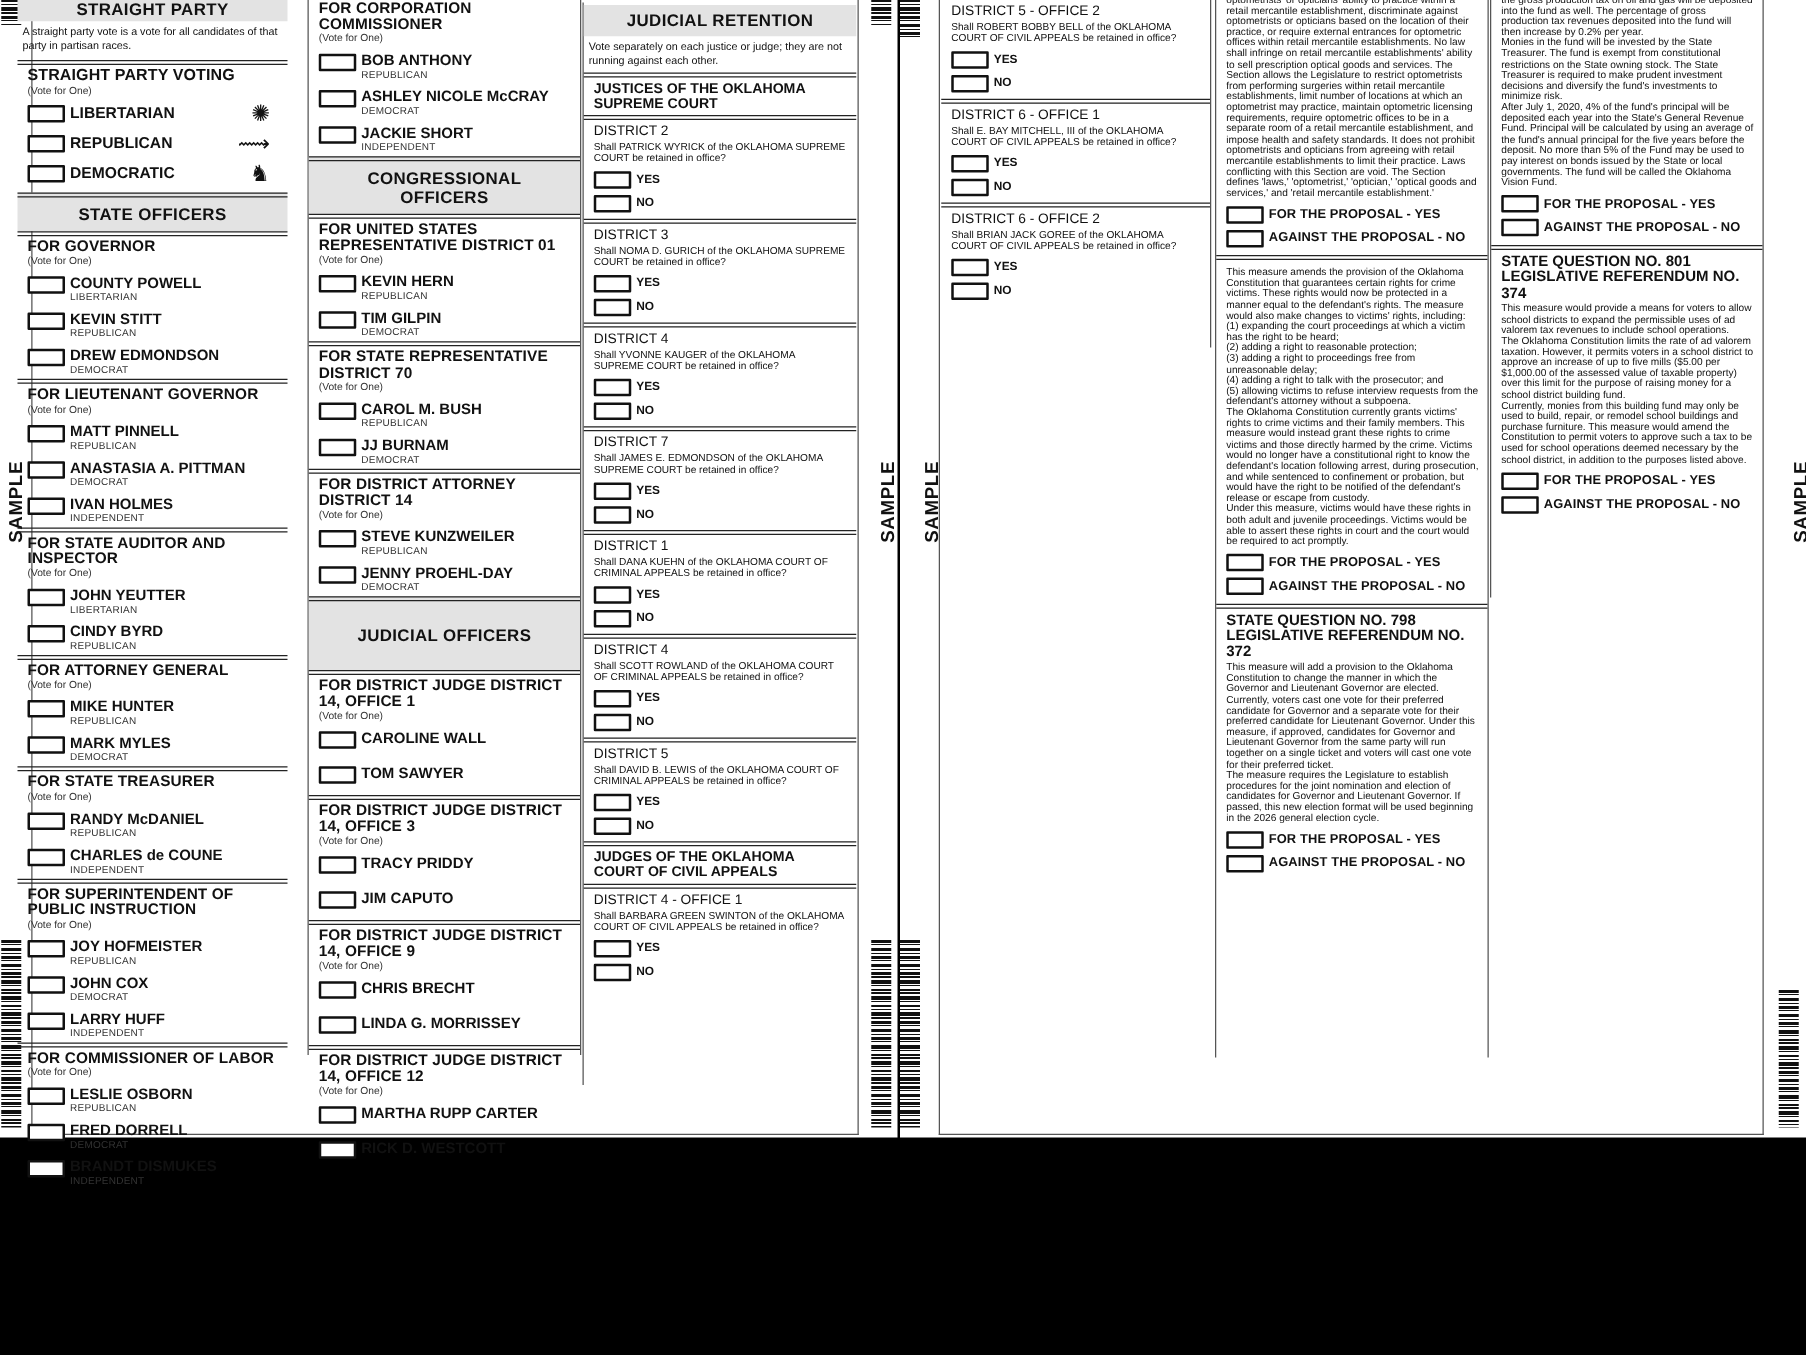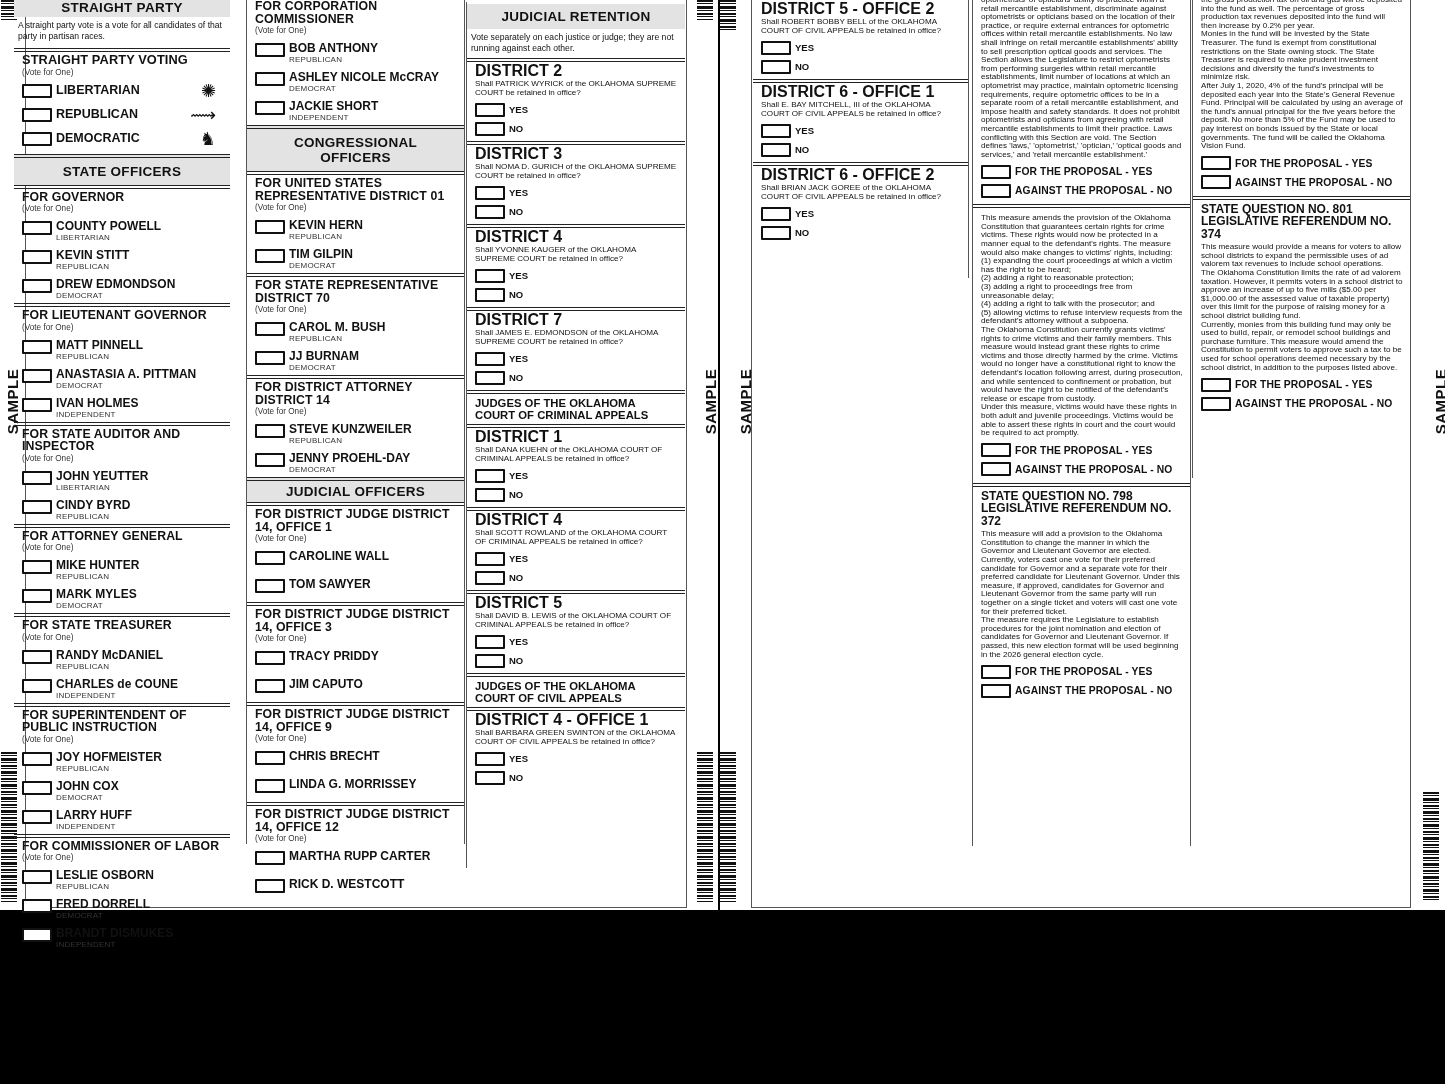--- a/index.html
+++ b/index.html
@@ -17,21 +17,21 @@
   .race { border-top:3px double #222; border-top-width:4px; padding:2px 6px 3px 8px; }
   .race-title { font-weight:bold; font-size:12.3px; line-height:12.5px; letter-spacing:0.1px; }
   .vfo { font-size:8.2px; color:#333; margin:1px 0 2px; }
   .cand { display:flex; align-items:flex-start; margin-top:7px; min-height:21px; }
   .box { width:26px; height:10px; border:2.5px solid #111; border-radius:1px; flex:none; margin-right:4px; margin-top:1px; background:#fff; }
   .cname { font-weight:bold; font-size:12px; line-height:13px; }
   .cparty { font-size:8px; line-height:9px; color:#333; letter-spacing:0.2px; }
   .note { font-size:8.6px; line-height:11px; padding:3px 4px 5px; }
   .ret-group { border-top:4px double #222; font-weight:bold; font-size:11.3px; line-height:12px; padding:3px 8px; }
   .ret { border-top:4px double #222; padding:2px 8px 3px 8px; }
-  .ret-title { font-weight:bold; font-size:16px; line-height:14px; }
+  .ret-title { font-weight:normal; font-size:11px; line-height:14px; }
   .ret-q { font-size:8.1px; line-height:9px; margin:1px 0 3px; }
   .yn { display:flex; align-items:center; height:19px; font-weight:bold; font-size:9.5px; }
   .yn .box { margin-top:0; }
   .sq { border-top:4px double #222; padding:3px 7px 4px 8px; }
   .sq-title { font-weight:bold; font-size:12px; line-height:12.5px; }
   .sq-text { font-size:8.1px; line-height:8.6px; margin:3px 0 3px; white-space:pre-line; }
   .prop { display:flex; align-items:center; height:19px; font-weight:bold; font-size:10.3px; letter-spacing:0.1px; }
   .prop .box { margin-top:0; }
   .emblem { position:absolute; right:8px; font-size:18px; line-height:18px; }
   .party-row { position:relative; display:flex; align-items:center; height:24px; }
@@ -311,21 +311,21 @@
           </div>
           <div class="cand">
       <span class="box"></span>
       <span>
               <div class="cname">JENNY PROEHL-DAY</div>
               <div class="cparty">DEMOCRAT</div>
             </span>
           </div>
         </div>
       </div>
-    <div class="sect-head" style="border-top:4px double #222;padding:3px 4px">JUDICIAL OFFICERS</div>
+    <div class="sect-head" style="border-top:4px double #222;padding:20px 4px">JUDICIAL OFFICERS</div>
     <div id="col2-d">
         <div class="race">
     <div class="race-title">FOR DISTRICT JUDGE DISTRICT 14, OFFICE 1</div>
     <div class="vfo">(Vote for One)</div>
           <div class="cand">
       <span class="box"></span>
       <span>
               <div class="cname">CAROLINE WALL</div>
             </span>
           </div>
@@ -383,20 +383,21 @@
               <div class="cname">RICK D. WESTCOTT</div>
             </span>
           </div>
         </div>
       </div>
   </div>
 
   <div class="col" style="left:466px;width:218px;top:2px;border-left:1.5px solid #555;height:866px">
     <div class="sect-head" style="margin-top:2px;padding:5px 4px">JUDICIAL RETENTION</div>
     <div class="note" style="padding:3px 4px 4px">Vote separately on each justice or judge; they are not running against each other.</div>
+    <div class="ret-group">JUSTICES OF THE OKLAHOMA SUPREME COURT</div>
     <div id="col3-sup">
         <div class="ret">
     <div class="ret-title">DISTRICT 2</div>
     <div class="ret-q">Shall PATRICK WYRICK of the OKLAHOMA SUPREME COURT be retained in office?</div>
     <div class="yn">
             <span class="box"></span>
             <span>YES</span>
           </div>
     <div class="yn">
             <span class="box"></span>
@@ -433,21 +434,20 @@
     <div class="yn">
             <span class="box"></span>
             <span>YES</span>
           </div>
     <div class="yn">
             <span class="box"></span>
             <span>NO</span>
           </div>
   </div>
       </div>
-    <div class="ret-group">JUDGES OF THE OKLAHOMA COURT OF CRIMINAL APPEALS</div>
     <div id="col3-crim">
         <div class="ret">
     <div class="ret-title">DISTRICT  1</div>
     <div class="ret-q">Shall DANA KUEHN of the OKLAHOMA COURT OF CRIMINAL APPEALS be retained in office?</div>
     <div class="yn">
             <span class="box"></span>
             <span>YES</span>
           </div>
     <div class="yn">
             <span class="box"></span>

